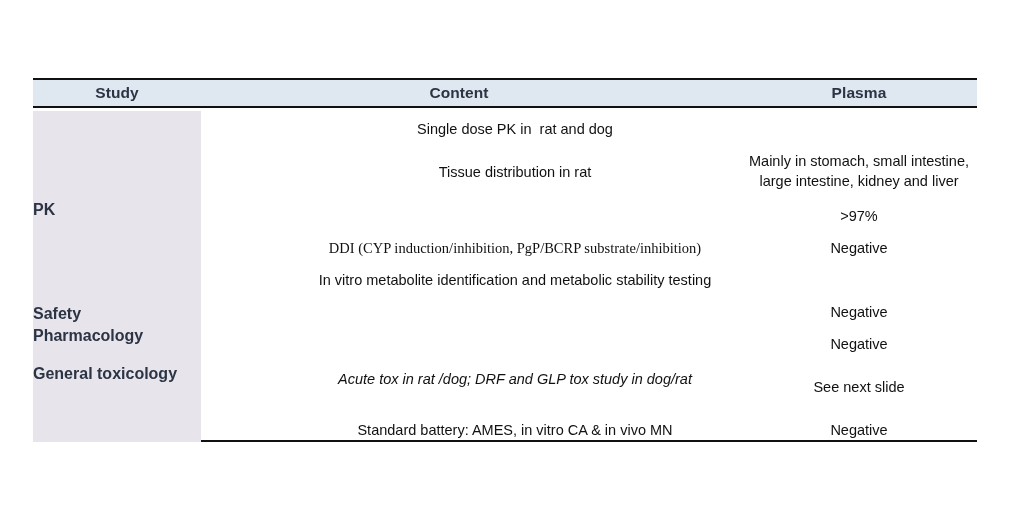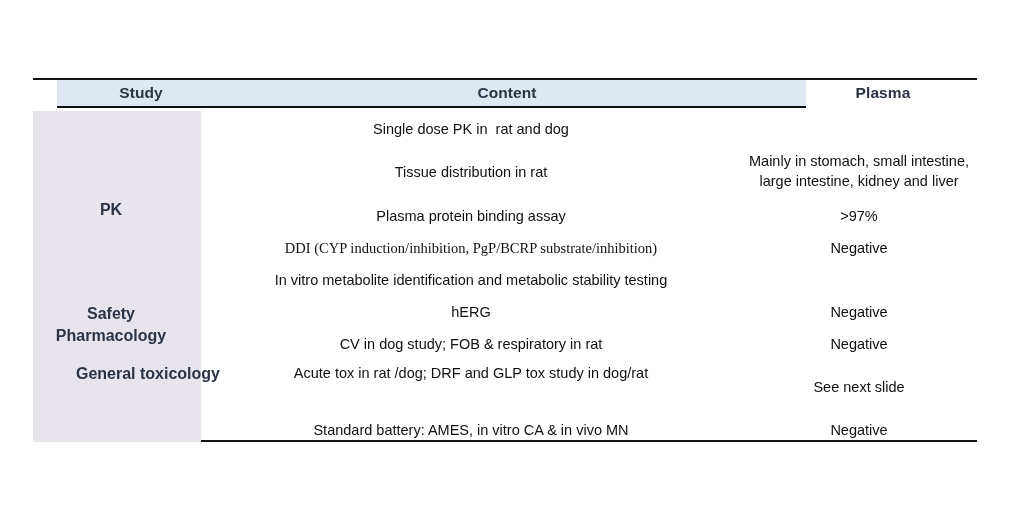--- a/index.html
+++ b/index.html
@@ -32,39 +32,38 @@
     border-top: 2.5px solid #111111;
     border-bottom: 2.5px solid #111111;
     box-sizing: border-box;
   }
 
   
   .table-header {
     position: absolute;
     left: 0;
     top: 0;
-    width: 749px;
+    width: 944px;
     height: 28px;
     background: #dfe7f1;
     border-bottom: 2.5px solid #111111;
     box-sizing: border-box;
-    margin-left: 24px;
   }
   .th {
     position: absolute;
     top: 4px;
     font-size: 15.5px;
     font-weight: bold;
     color: #2b3444;
     text-align: center;
     letter-spacing: 0.1px;
     white-space: nowrap;
   }
   .th-study   { left: 0px;   width: 168px; }
-  .th-content { left: 180px; width: 540px; }
+  .th-content { left: 156px; width: 540px; }
   .th-results { left: 708px; width: 236px; }
 
   
   .study-col {
     position: absolute;
     left: 0;
     top: 30.5px;
     width: 168px;
     height: 331px;
     background: #e7e4ec;
@@ -87,30 +86,31 @@
     text-align: center;
     line-height: 20px;
     white-space: pre;
   }
   .cell.wrap { white-space: normal; }
 
   .study-label {
     position: absolute;
     left: 0px;
     width: 156px;
-    text-align: center;
+    text-align: left;
     font-size: 16px;
     font-weight: bold;
     color: #2b3444;
     line-height: 22px;
   }
 
   .content-cell {
     left: 168px;
     width: 540px;
+    padding-left: 44px;
   }
   .results-cell {
     left: 708px;
     width: 236px;
   }
 </style>
 </head>
 <body>
 
 <div id="slide">
@@ -123,44 +123,41 @@
       <div class="th th-results">Plasma</div>
     </div>
 
     <div class="study-col"></div>
 
     <div class="body-area">
 
       <div class="study-label" style="top:88px;">PK</div>
       <div class="study-label" style="top:192px;">Safety
 Pharmacology</div>
-      <div class="study-label" style="top:252px;padding-left:37px;">General
+      <div class="study-label" style="top:252px;">General
 toxicology</div>
 
       <div class="cell content-cell" style="top:8px;">Single dose PK in  rat and dog</div>
       <div class="cell results-cell" style="top:8px;"></div>
 
       <div class="cell content-cell" style="top:51px;">Tissue distribution in rat</div>
       <div class="cell results-cell wrap" style="top:40px;">Mainly in stomach, small intestine, large intestine, kidney and liver</div>
 
-      <div class="cell content-cell" style="top:95px;">Plasma protein binding assay</div>
       <div class="cell results-cell" style="top:95px;">&gt;97%</div>
 
       <div class="cell content-cell" style="top:127px;font-family:Liberation Serif, serif;">DDI (CYP induction/inhibition, PgP/BCRP substrate/inhibition)</div>
       <div class="cell results-cell" style="top:127px;">Negative</div>
 
       <div class="cell content-cell" style="top:159px;">In vitro metabolite identification and metabolic stability testing</div>
 
-      <div class="cell content-cell" style="top:191px;">hERG</div>
       <div class="cell results-cell" style="top:191px;">Negative</div>
 
-      <div class="cell content-cell" style="top:223px;">CV in dog study; FOB &amp; respiratory in rat</div>
       <div class="cell results-cell" style="top:223px;">Negative</div>
 
-      <div class="cell content-cell" style="top:252px;">Acute tox in rat /dog; DRF and GLP tox study in dog/rat</div>
+      <div class="cell content-cell" style="top:258px;font-style:italic;">Acute tox in rat /dog; DRF and GLP tox study in dog/rat</div>
       <div class="cell results-cell" style="top:266px;">See next slide</div>
 
       <div class="cell content-cell" style="top:309px;">Standard battery: AMES, in vitro CA &amp; in vivo MN</div>
       <div class="cell results-cell" style="top:309px;">Negative</div>
 
     </div>
   </div>
 </div>
 
 </body></html>

